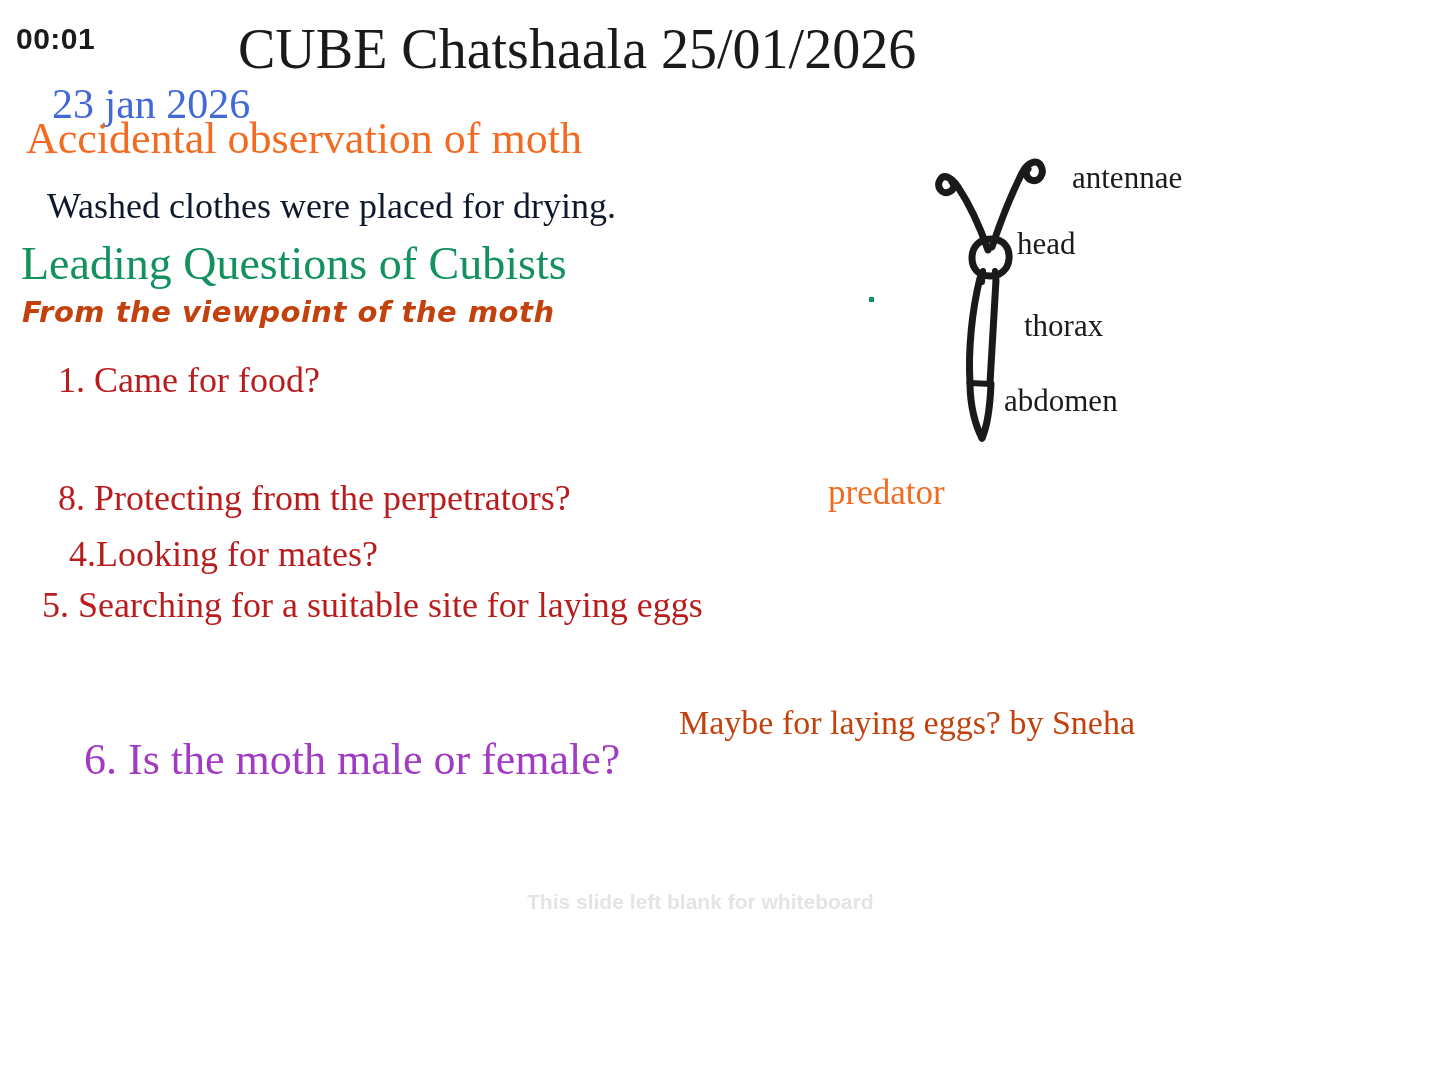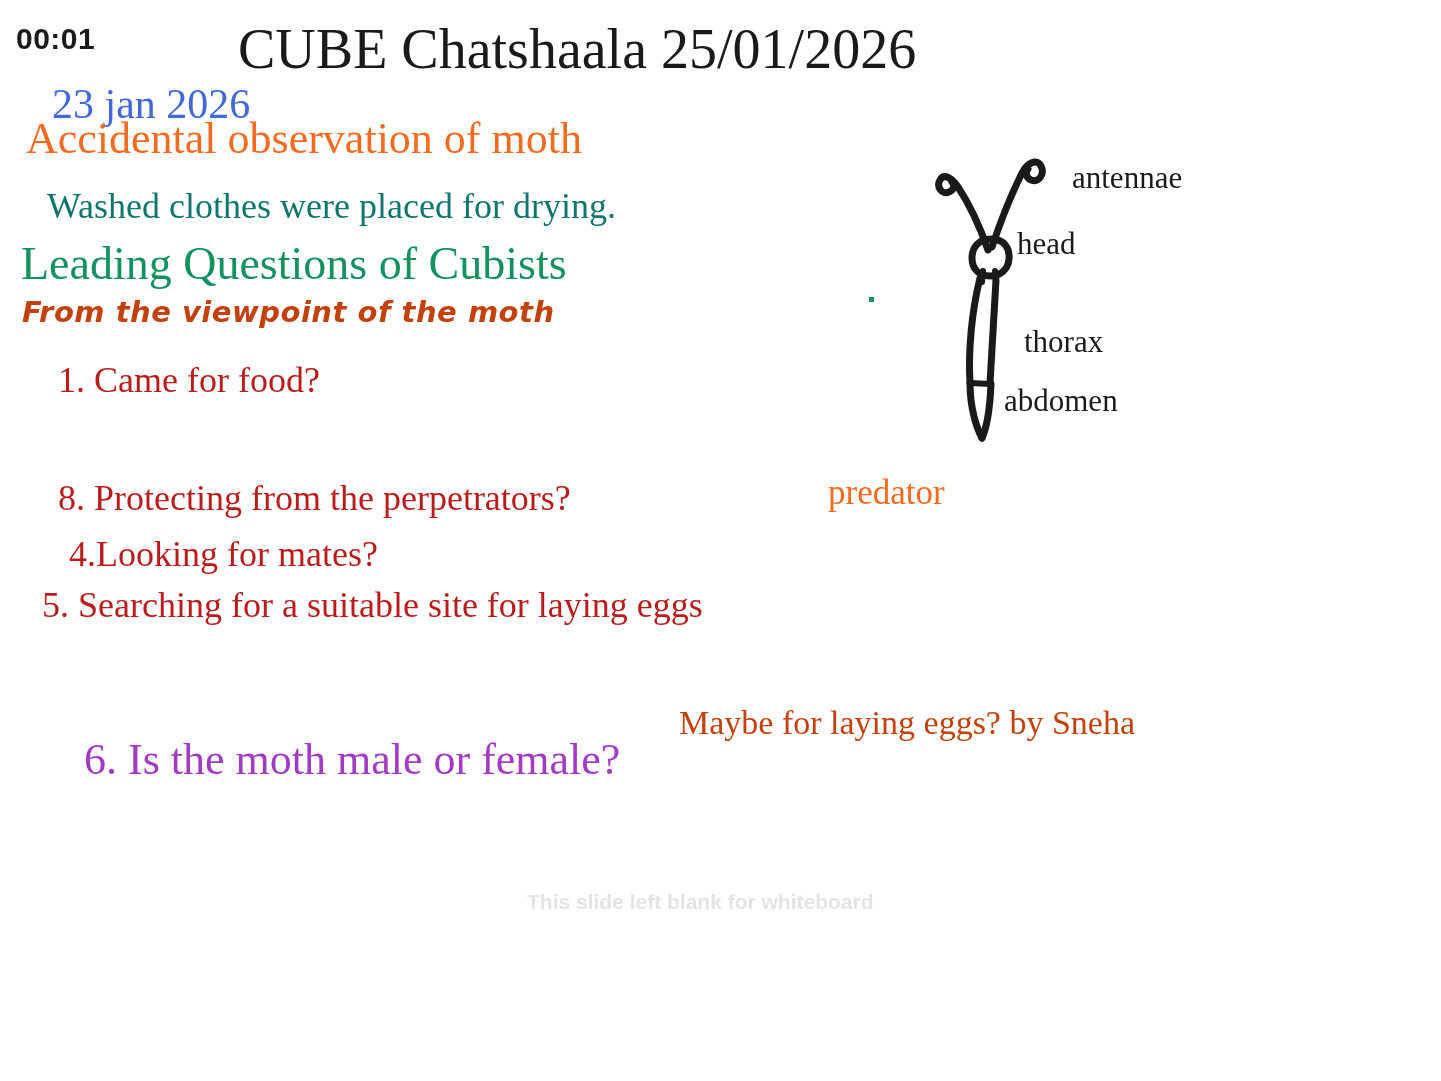--- a/index.html
+++ b/index.html
@@ -46,21 +46,21 @@
   #accidental {
     left: 26px; top: 113px;
     font-size: 44px;
     color: #f26b21;
   }
 
   
   #washed {
     left: 47px; top: 185px;
     font-size: 36px;
-    color: #0f766e;
+    color: #0f172a;
   }
 
   
   #leading {
     left: 21px; top: 237px;
     font-size: 46px;
     color: #13915f;
     text-align: right;
   }
   
@@ -125,21 +125,21 @@
     width: 120px; height: 310px;
   }
   #moth-diagram svg { display: block; }
 
   .moth-label {
     font-size: 31px;
     color: #1a1a1a;
   }
   #label-antennae { left: 1072px; top: 160px; }
   #label-head     { left: 1017px; top: 226px; }
-  #label-thorax   { left: 1024px; top: 324px; text-align: right; }
+  #label-thorax   { left: 1024px; top: 308px; text-align: right; }
   #label-abdomen  { left: 1004px; top: 383px; }
 </style>
 </head>
 <body>
 
 <div id="slide">
 
   <div class="abs" id="timer">00:01</div>
 
   <div class="abs" id="title">CUBE Chatshaala 25/01/2026</div>

